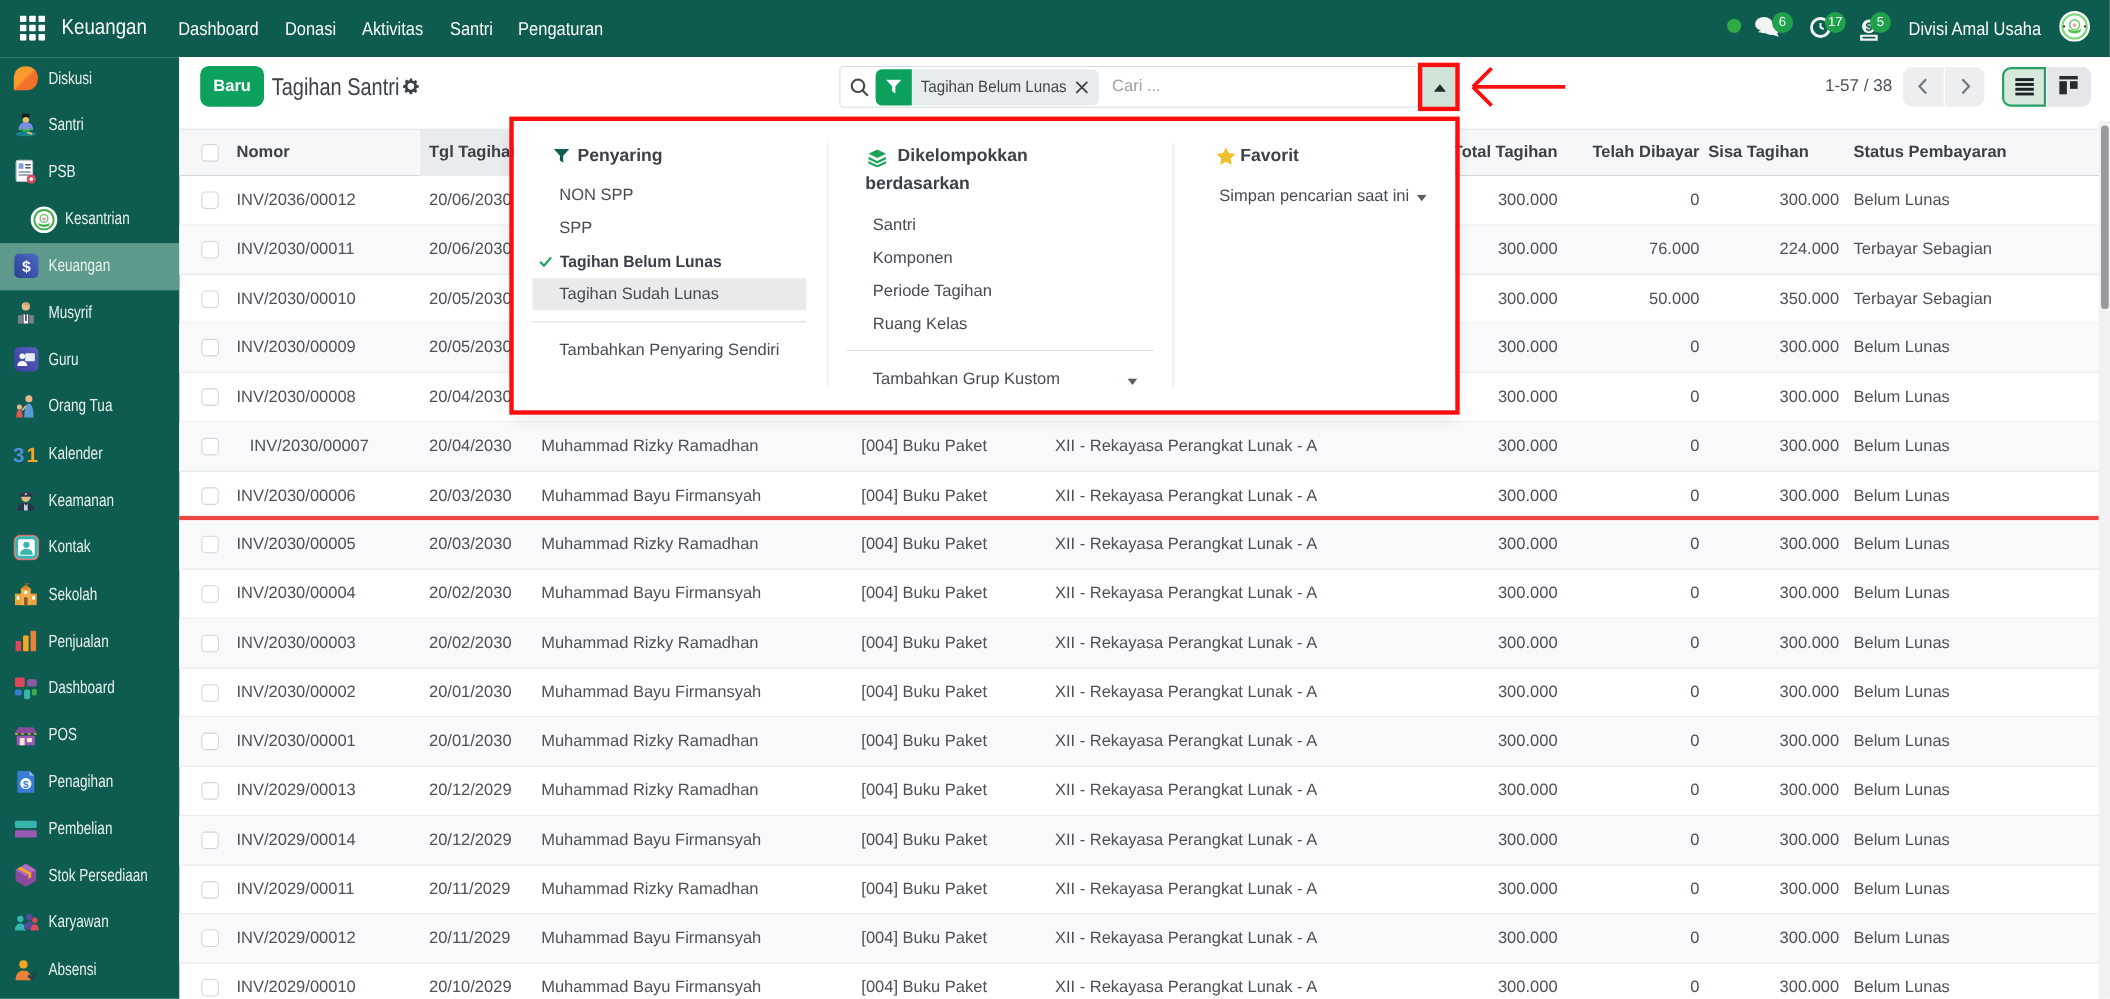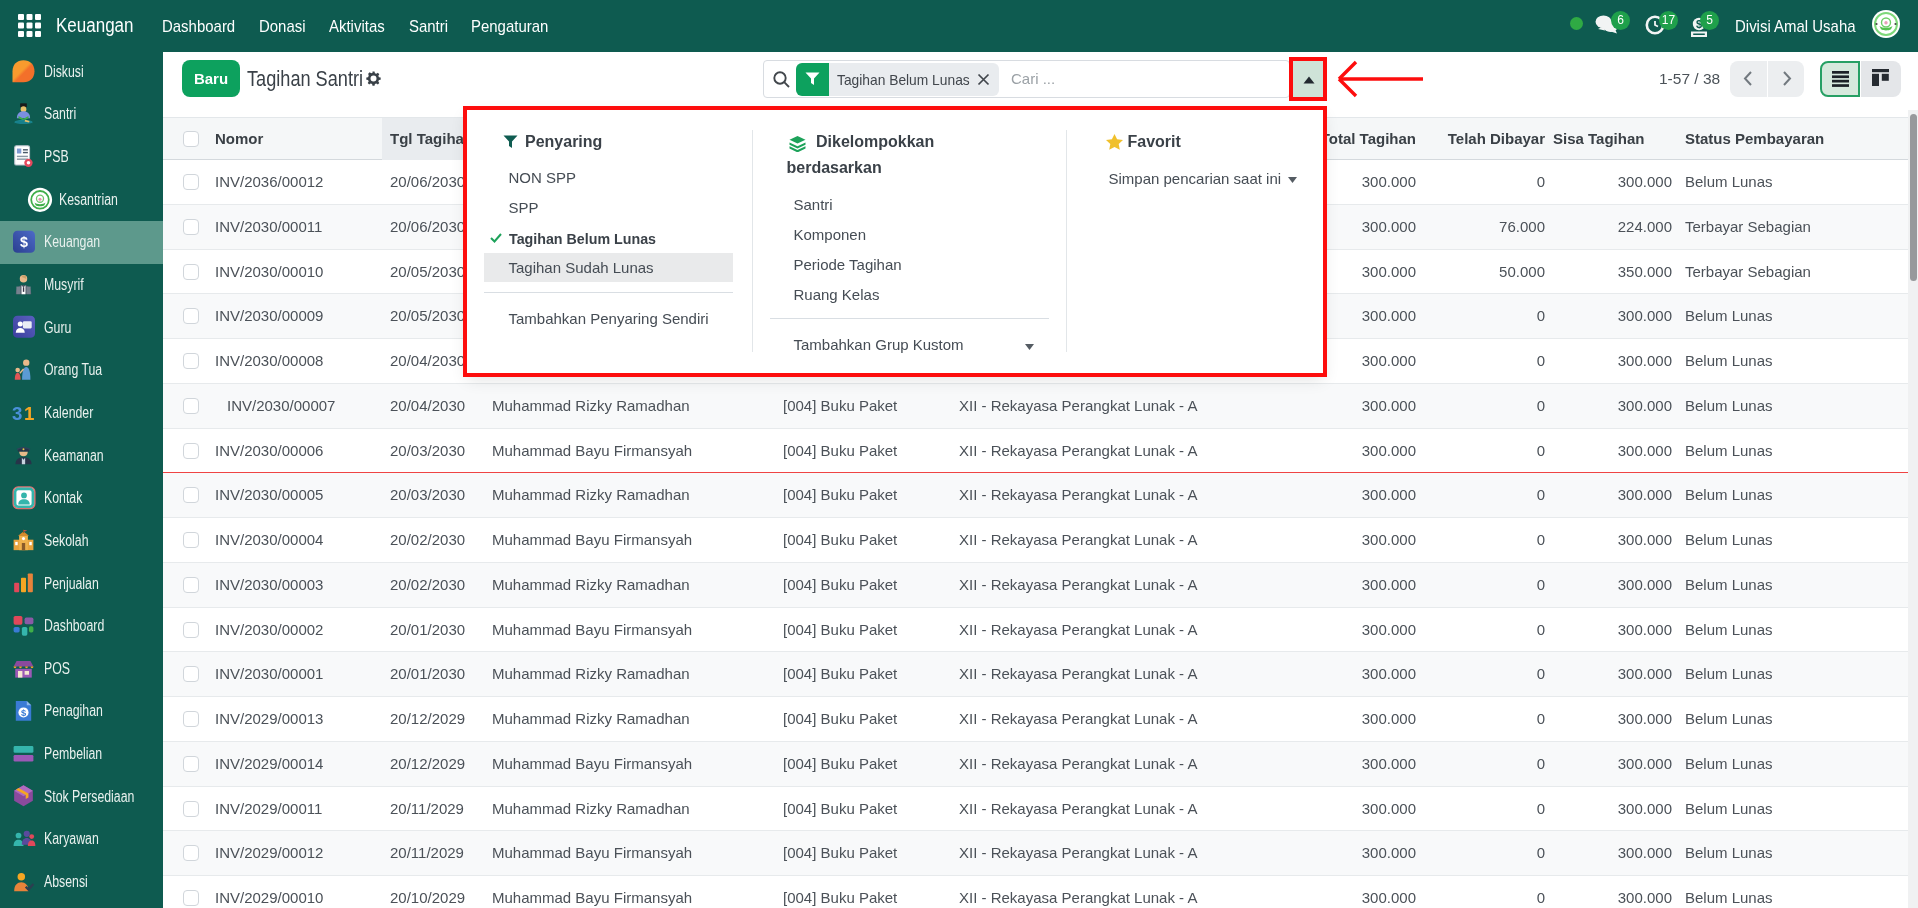--- a/index.html
+++ b/index.html
@@ -421,21 +421,21 @@
     <span class="c" style="left:64px;">INV/2030/00007</span>
     <span class="c" style="left:227px;">20/04/2030</span>
     <span class="c" style="left:329px;">Muhammad Rizky Ramadhan</span>
     <span class="c" style="left:620px;">[004] Buku Paket</span>
     <span class="c" style="left:796px;">XII - Rekayasa Perangkat Lunak - A</span>
     <span class="c r" style="left:1100px;width:153px;">300.000</span>
     <span class="c r" style="left:1260px;width:122px;">0</span>
     <span class="c r" style="left:1390px;width:119px;">300.000</span>
     <span class="c" style="left:1522px;">Belum Lunas</span>
   </div>
-<div style="position:absolute;left:163px;top:428.50px;width:1745px;height:44.75px;border-bottom:1px solid #ef4444;">
+<div style="position:absolute;left:163px;top:428.50px;width:1745px;height:44.75px;border-bottom:4px solid #ef4444;">
     <span class="cb" style="left:20px;top:14px;"></span>
     <span class="c" style="left:52px;">INV/2030/00006</span>
     <span class="c" style="left:227px;">20/03/2030</span>
     <span class="c" style="left:329px;">Muhammad Bayu Firmansyah</span>
     <span class="c" style="left:620px;">[004] Buku Paket</span>
     <span class="c" style="left:796px;">XII - Rekayasa Perangkat Lunak - A</span>
     <span class="c r" style="left:1100px;width:153px;">300.000</span>
     <span class="c r" style="left:1260px;width:122px;">0</span>
     <span class="c r" style="left:1390px;width:119px;">300.000</span>
     <span class="c" style="left:1522px;">Belum Lunas</span>

